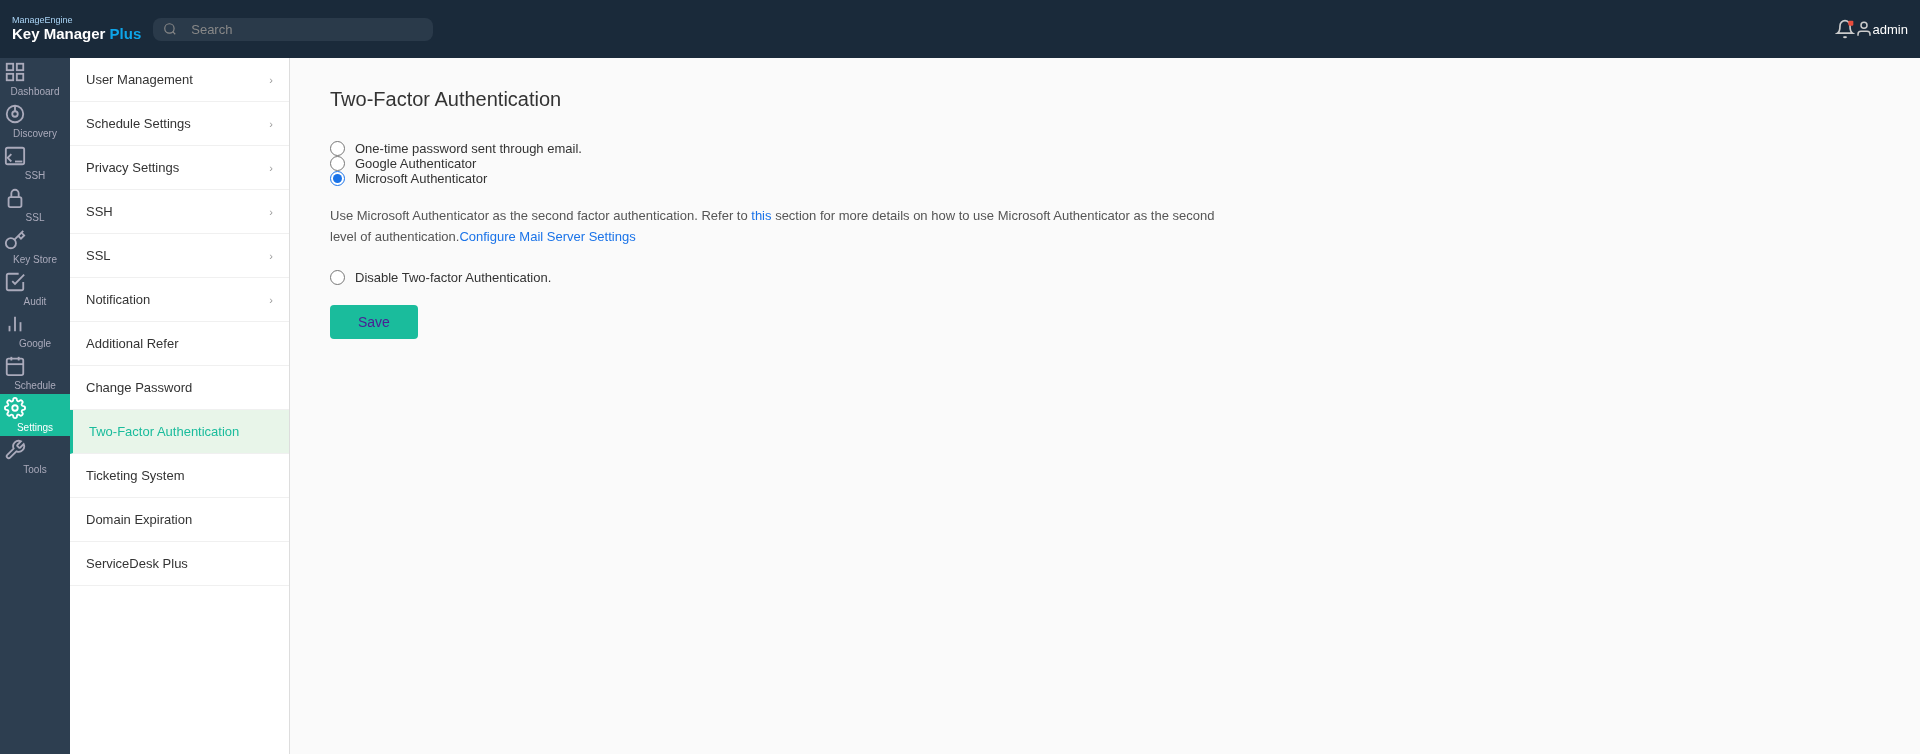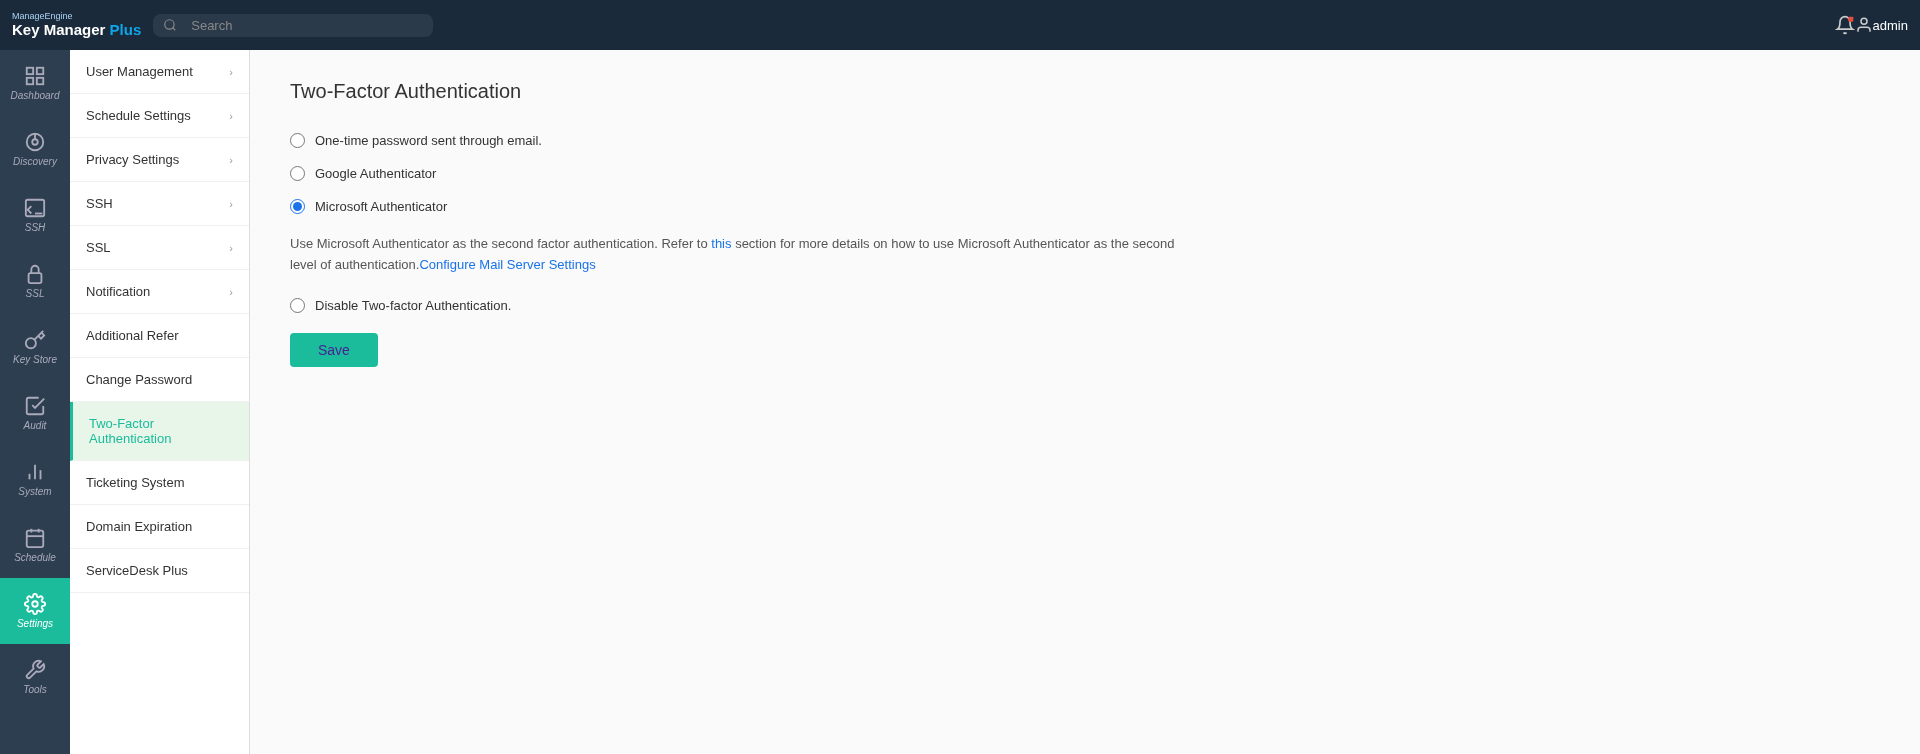--- a/index.html
+++ b/index.html
@@ -3,21 +3,21 @@
   <meta charset="utf-8">
   <style>
     * { box-sizing: border-box; margin: 0; padding: 0; }
     body { font-family: Arial, sans-serif; font-size: 13px; color: #333; display: flex; flex-direction: column; height: 754px; overflow: hidden; }
 
     
     .header {
       display: flex;
       align-items: center;
       background: #1a2a3a;
-      height: 50px;
+      height: 58px;
       padding: 0 12px;
       flex-shrink: 0;
       gap: 12px;
     }
     .header-logo {
       display: flex;
       flex-direction: column;
       line-height: 1.1;
     }
     .header-logo .manage-engine {
@@ -70,36 +70,34 @@
       width: 70px;
       background: #2d3e50;
       display: flex;
       flex-direction: column;
       flex-shrink: 0;
       overflow-y: auto;
     }
     .nav-item {
       display: flex;
       flex-direction: column;
-      align-items: center;
       justify-content: center;
-      padding: 15px 4px;
+      padding: 3px 4px;
       color: #aab;
       cursor: pointer;
       font-size: 10px;
       gap: 3px;
       text-align: center;
-      font-style: italic;
     }
     .nav-item.active { background: #1abc9c; color: #fff; }
     .nav-item svg { width: 22px; height: 22px; }
 
     
     .submenu-panel {
-      width: 180px;
+      width: 220px;
       background: #fff;
       border-right: 1px solid #ddd;
       flex-shrink: 0;
       overflow-y: auto;
     }
     .submenu-item {
       display: flex;
       align-items: center;
       justify-content: space-between;
       padding: 14px 16px;
@@ -124,21 +122,20 @@
     }
     .page-title {
       font-size: 20px;
       font-weight: normal;
       color: #333;
       margin-bottom: 30px;
     }
     .radio-group {
       display: flex;
       flex-direction: column;
-      gap: 18px;
     }
     .radio-option {
       display: flex;
       align-items: center;
       gap: 10px;
       font-size: 13px;
       color: #333;
     }
     .radio-option input[type="radio"] {
       width: 15px;
@@ -254,21 +251,21 @@
         </svg>
       <span>Audit</span>
     </div>
 
     <div class="nav-item">
       <svg viewBox="0 0 24 24" fill="none" stroke="currentColor" stroke-width="2">
           <line x1="18" y1="20" x2="18" y2="10"></line>
           <line x1="12" y1="20" x2="12" y2="4"></line>
           <line x1="6" y1="20" x2="6" y2="14"></line>
         </svg>
-      <span>System</span>
+      <span>Google</span>
     </div>
 
     <div class="nav-item">
       <svg viewBox="0 0 24 24" fill="none" stroke="currentColor" stroke-width="2">
           <rect x="3" y="4" width="18" height="18" rx="2"></rect>
           <line x1="16" y1="2" x2="16" y2="6"></line>
           <line x1="8" y1="2" x2="8" y2="6"></line>
           <line x1="3" y1="10" x2="21" y2="10"></line>
         </svg>
       <span>Schedule</span>

